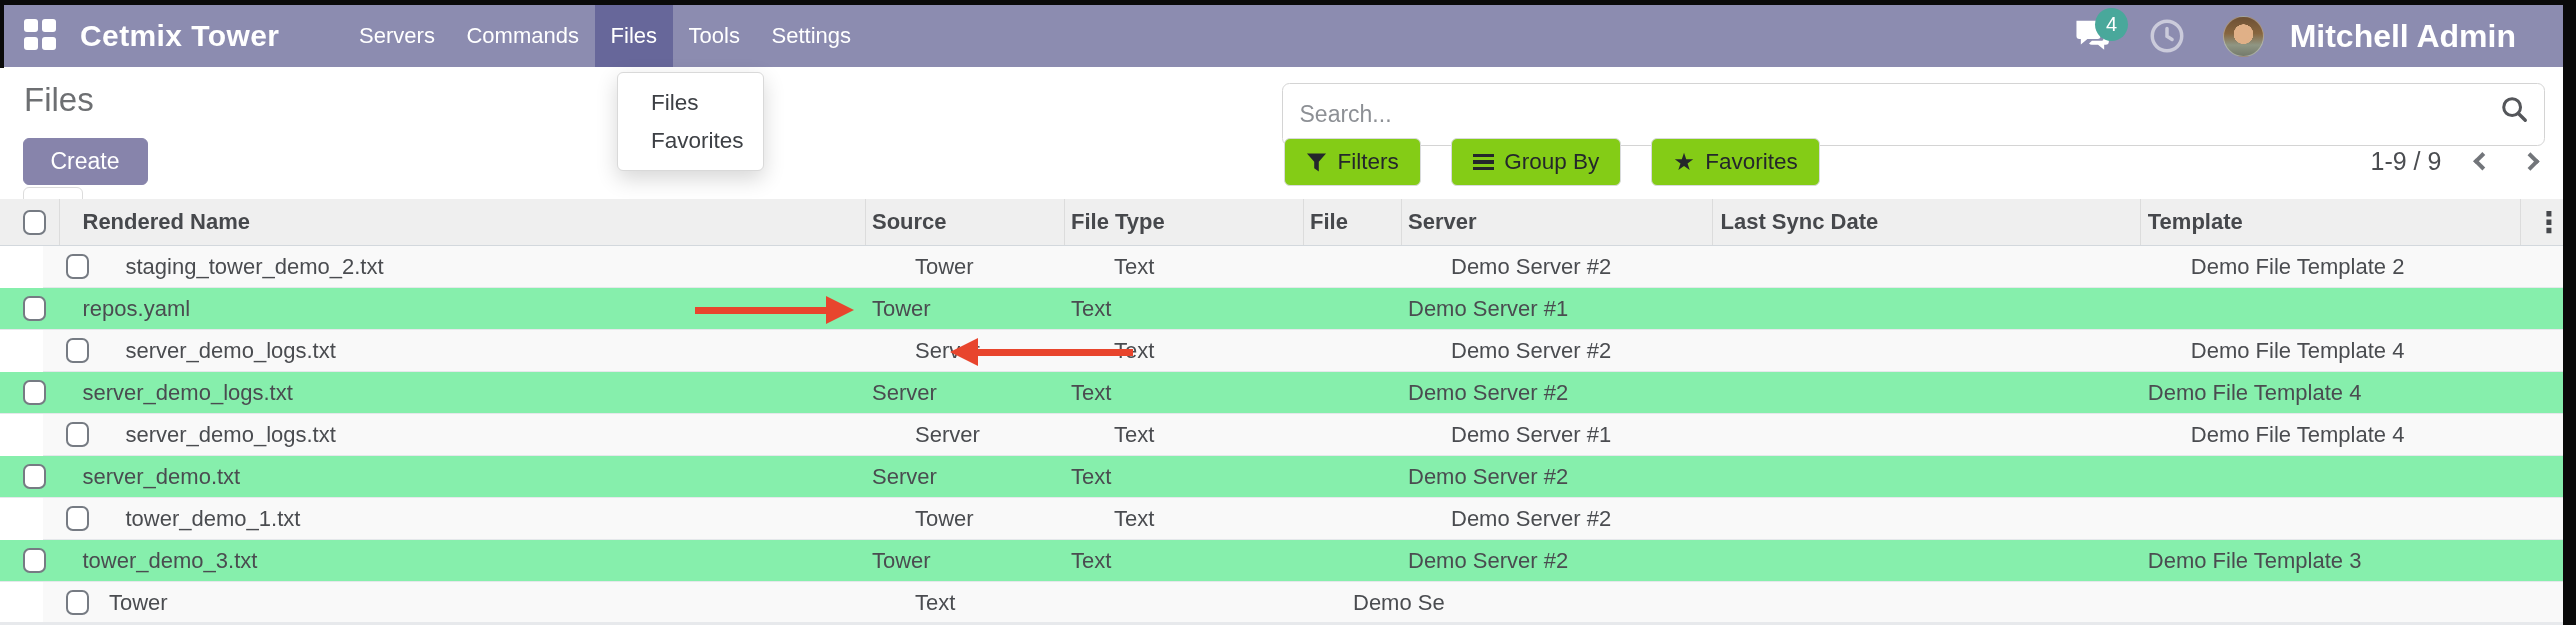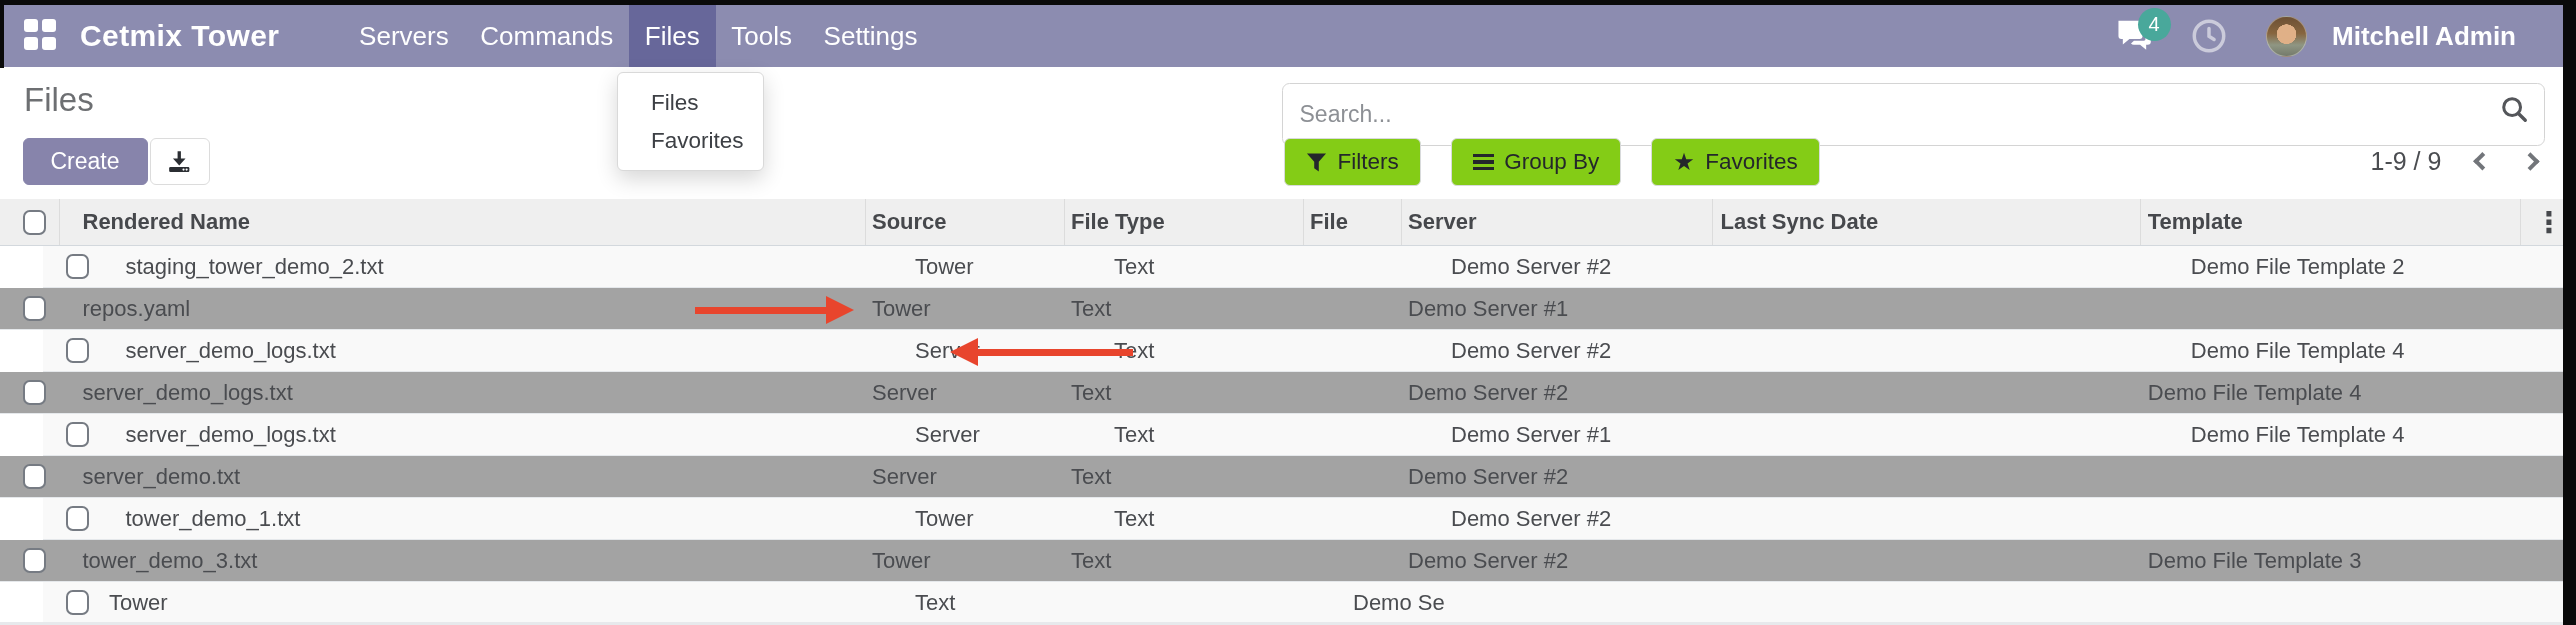--- a/index.html
+++ b/index.html
@@ -13,46 +13,46 @@
   .right-border{ position:absolute; right:0; top:0; width:12.8px; height:626px; background:#0a0a0a; z-index:50; }
 
   
   .navbar { position:absolute; left:0; top:5.3px; width:2563px; height:62px;
             background:var(--nav-bg); display:flex; align-items:center; color:#fff; }
   .apps-icon { margin-left:24px; width:35px; height:35px; display:grid;
                grid-template-columns:13.5px 13.5px; grid-template-rows:13.5px 13.5px; gap:4.5px; cursor:pointer; }
   .apps-icon i { background:#fff; border-radius:3px; }
   .brand { margin-left:21px; font-size:30px; font-weight:700; letter-spacing:0.4px; white-space:nowrap; }
   .menu { display:flex; height:62px; margin-left:64px; }
-  .menu .mitem { display:flex; align-items:center; padding:0 15.8px; font-size:26px; cursor:pointer; white-space:nowrap; }
+  .menu .mitem { display:flex; align-items:center; padding:0 15.8px; font-size:22px; cursor:pointer; white-space:nowrap; }
   .menu .mitem.active { background:var(--nav-active); }
   .nav-right { margin-left:auto; margin-right:47px; display:flex; align-items:center; gap:25.5px; }
   .chat-wrap { position:relative; width:42px; height:38px; cursor:pointer; }
   .chat-wrap svg { width:39px; height:35px; }
   .badge { position:absolute; top:-9px; right:-13.5px; min-width:33px; height:33px; border-radius:16.5px;
            background:var(--badge); color:#fff; font-size:20px; display:flex; align-items:center;
            justify-content:center; padding:0 4.5px; }
   .clock-wrap { width:38px; height:38px; cursor:pointer; margin-left:7.5px; }
   .avatar { width:41px; height:41px; border-radius:50%; margin-left:12px; cursor:pointer;
             background:
               radial-gradient(circle at 50% 44%, #e0b087 0 33%, rgba(0,0,0,0) 34%),
               linear-gradient(180deg,#6d5034 0%,#86653f 42%,#8f9683 72%,#747a6b 100%);
             border:1.5px solid rgba(255,255,255,.35); }
-  .user-name { font-size:26px; font-weight:600; cursor:pointer; white-space:nowrap; }
+  .user-name { font-size:32px; font-weight:600; cursor:pointer; white-space:nowrap; }
 
   
   .dropdown { position:absolute; left:617px; top:72px; width:147px; background:#fff;
               border:0.8px solid #d9d9d9; border-radius:6px; box-shadow:0 7.5px 21px rgba(0,0,0,.16);
               padding:10.5px 0; z-index:40; }
   .dropdown .ditem { height:38px; display:flex; align-items:center; padding-left:33px;
                      font-size:22.5px; color:#3d4045; cursor:pointer; }
 
   
   .page-title { position:absolute; left:24px; top:81px; font-size:33px; font-weight:400; color:#6d6f72; }
-  .btn-row { position:absolute; left:22.5px; top:138px; display:flex; gap:2px; }
+  .btn-row { position:absolute; left:22.5px; top:138px; display:flex; gap:2px;flex-direction:column; }
   .btn-primary { height:47px; padding:0 27px; background:var(--primary); color:#fff; font-size:23px;
                  border:0.8px solid var(--primary); border-radius:6px; cursor:pointer;
                  font-family:inherit; }
   .btn-icon { width:60px; height:47px; background:#fff; border:0.8px solid #dcdcdc; border-radius:6px;
               display:flex; align-items:center; justify-content:center; cursor:pointer; }
 
   .searchbox { position:absolute; left:1282px; top:83px; width:1263px; height:63px; }
   .searchbox input { width:100%; height:100%; border:0.8px solid #d4d4d4; border-radius:7.5px;
                      font-size:23px; color:#4a4c50; padding:0 60px 0 16.5px; outline:none;
                      font-family:inherit; }
@@ -74,21 +74,21 @@
   .chev.left  { transform:rotate(225deg); }
   .chev.right { transform:rotate(45deg); }
 
   
   .table { position:absolute; left:0; top:199px; width:2563px; }
   .thead, .trow { display:grid;
     grid-template-columns:60px 806px 199px 239px 98px 311px 428px 380px 43px; }
   .thead { height:47px; background:var(--header-bg); border-bottom:1.5px solid #d3d8dd; }
   .thead .c { font-weight:700; color:#46484c; border-right:0.8px solid #dcdcdc; }
   .thead .c:last-child { border-right:none; }
-  .trow { height:42px; border-bottom:0.8px solid #e5e8eb; background:#a3a3a3; cursor:pointer; }
+  .trow { height:42px; border-bottom:0.8px solid #e5e8eb; background:#86efac; cursor:pointer; }
   .trow.odd { background:#f9f9f9;margin-left:43px; }
   .c { display:flex; align-items:center; font-size:22px; color:#4a4c50; overflow:hidden;
        white-space:nowrap; padding-left:6px; }
   .c.check { padding-left:22.5px; }
   .c.name  { padding-left:22.5px; }
   .c.sync  { padding-left:7.5px; }
   .c.tmpl  { padding-left:6.8px; }
   .cb { width:23px; height:25px; border:2.3px solid #767b83; border-radius:6.8px; background:#fff;
         display:inline-block; cursor:pointer; }
   .dots { font-size:28.5px; font-weight:700; color:#53565a; padding-left:13.5px; cursor:pointer; }

